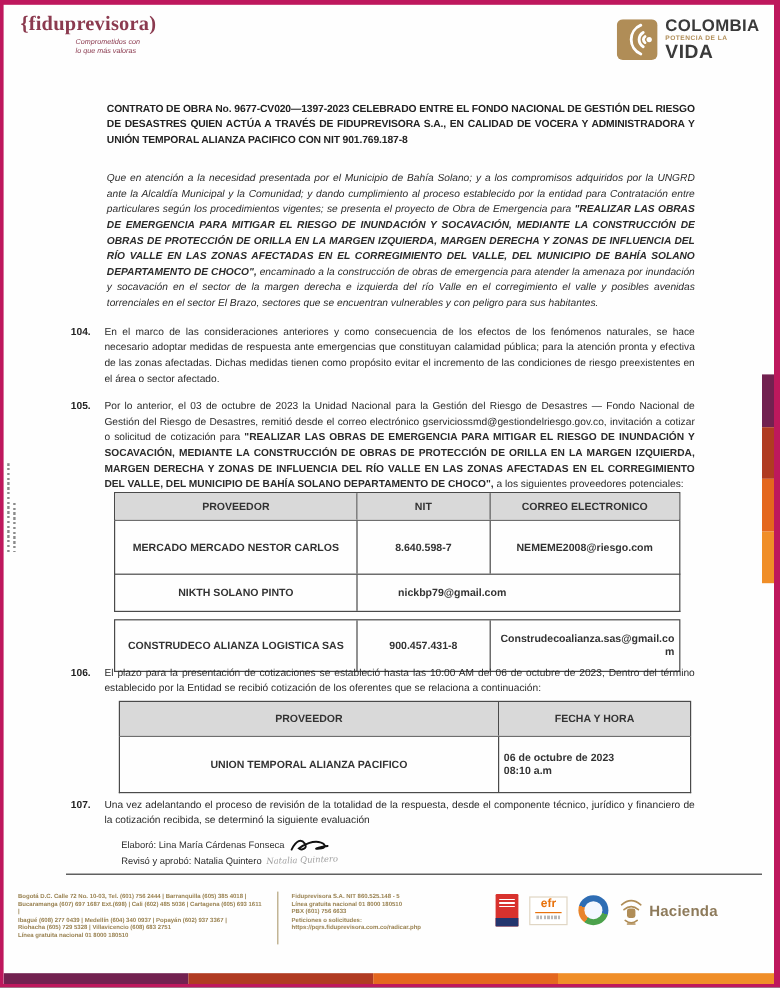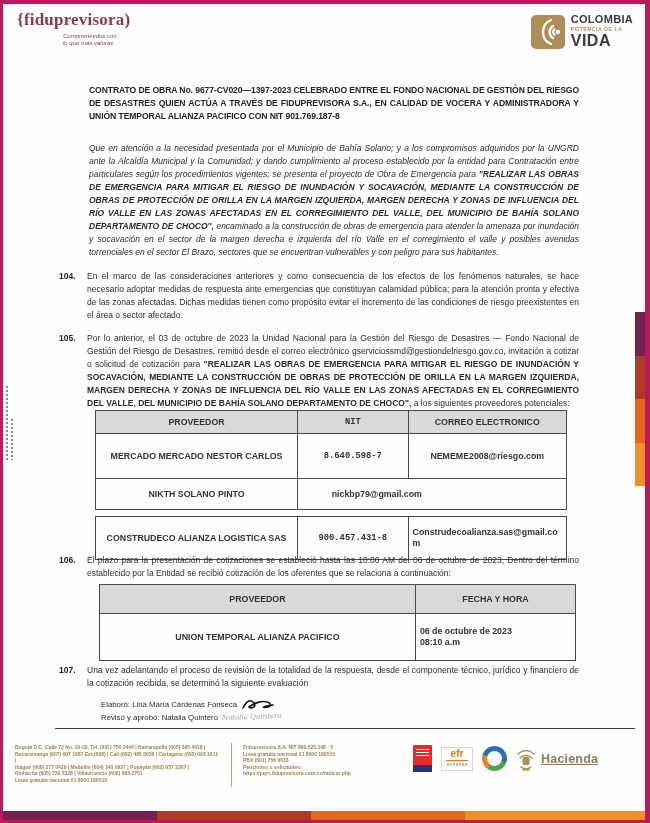--- a/index.html
+++ b/index.html
@@ -7,21 +7,21 @@
         font-family:"Liberation Sans",sans-serif;overflow:hidden;}
   .sheet{position:absolute;left:3px;top:4px;right:5px;bottom:3px;background:#fefefe;overflow:hidden;}
 
   
   .brand{position:absolute;left:14px;top:6px;}
   .brand-word{font-family:"Liberation Serif",serif;font-size:17px;font-weight:600;color:#8b3a4f;letter-spacing:.2px;}
   .brand-tag{margin-top:3px;margin-left:46px;font-size:6px;line-height:7px;color:#8b3a4f;font-style:italic;white-space:pre-line;}
   .col-logo{position:absolute;right:12px;top:10px;display:flex;align-items:center;gap:6px;}
   .col-icon{width:34px;height:34px;flex:0 0 auto;}
   .col-text{line-height:1;}
-  .col-l1{font-size:11px;font-weight:700;color:#3a3a3a;letter-spacing:.3px;}
+  .col-l1{font-size:14px;font-weight:700;color:#3a3a3a;letter-spacing:.3px;}
   .col-l2{font-size:5.5px;font-weight:700;color:#b08d57;letter-spacing:.4px;margin-top:1.5px;}
   .col-l3{font-size:16px;font-weight:700;color:#3a3a3a;letter-spacing:.5px;margin-top:1px;}
 
   
   .doc-title{position:absolute;left:86px;right:66px;top:80px;font-size:8.6px;line-height:13px;
              font-weight:700;color:#232323;text-align:justify;letter-spacing:-.1px;}
   .para{font-size:8.5px;line-height:13px;color:#2b2b2b;text-align:justify;}
   .intro{position:absolute;left:86px;right:66px;top:138px;font-style:italic;}
   .bold-run{font-weight:700;}
   .num-block{position:absolute;left:56px;right:66px;display:flex;}
@@ -29,24 +29,24 @@
   .num-text{flex:1;}
   .p104{top:266px;} .p105{top:328px;} .p106{top:550px;} .p107{top:660px;}
 
   
   .tbl{position:absolute;border-collapse:collapse;}
   .tbl1{left:92px;top:406px;width:472px;}
   .tbl2{left:96px;top:580px;width:477px;}
   .trow{display:flex;border:1px solid #4a4a4a;border-top:none;}
   .trow.first{border-top:1.4px solid #4a4a4a;}
   .tcell{border-right:1px solid #4a4a4a;display:flex;align-items:center;justify-content:center;
-         font-size:8.8px;line-height:11px;font-weight:700;color:#333;text-align:left;padding:2px 4px;box-sizing:border-box;}
+         font-size:8.8px;line-height:11px;font-weight:700;color:#333;text-align:right;padding:2px 4px;box-sizing:border-box;}
   .tcell:last-child{border-right:none;}
   .thead .tcell{background:#d9d9d9;}
-  .t1c1{width:43%;} .t1c2{width:23.5%;font-family:Liberation Mono, monospace;} .t1c3{width:33.5%;word-break:break-all;}
+  .t1c1{width:43%;} .t1c2{width:23.5%;} .t1c3{width:33.5%;word-break:break-all;}
   .t2c1{width:66.5%;} .t2c2{width:33.5%;justify-content:flex-start;text-align:left;}
   .t-gap{height:6px;}
   .h22{height:22px;} .h42{height:44px;} .h30{height:30px;} .h40{height:42px;} .h28{height:28px;} .h46{height:46px;}
   .date-cell{flex-direction:column;align-items:flex-start;justify-content:center;}
 
   
   .sig-block{position:absolute;left:54px;top:694px;font-size:7.8px;line-height:13px;color:#2b2b2b;margin-left:44px;}
   .sig-row{display:flex;align-items:center;gap:4px;}
   .sig-script{font-family:"DejaVu Serif",serif;font-style:italic;color:#a0a0a0;font-size:7px;transform:rotate(-2deg);}
   .sig-rule{position:absolute;left:52px;right:10px;top:724px;border-top:1.6px solid #3a3a3a;}
@@ -62,21 +62,21 @@
       background:repeating-linear-gradient(#fff 0 1px,transparent 1px 3px);}
   .badge-gptw .band{position:absolute;left:0;right:0;bottom:0;height:7px;background:#23356e;}
   .badge-efr{width:30px;height:22px;background:#fff;border:1px solid #e0d6c4;position:relative;text-align:center;}
   .badge-efr .efr-word{font-size:10px;font-weight:700;color:#e8720c;line-height:12px;}
   .badge-efr .efr-under{margin:0 4px;height:1.5px;background:#e8720c;}
   .badge-efr .efr-tiny{margin:2px 5px 0;height:3px;background:repeating-linear-gradient(90deg,#b9b9b9 0 2px,transparent 2px 3px);}
   .badge-round{width:25px;height:25px;border-radius:50%;
       background:conic-gradient(#2e6db4 0 30%,#4ca24c 30% 60%,#e8832a 60% 80%,#2e6db4 80% 100%);position:relative;}
   .badge-round::after{content:"";position:absolute;inset:5px;border-radius:50%;background:#f4f8ff;}
   .hacienda{display:flex;align-items:center;gap:5px;}
-  .hac-word{font-size:12.5px;font-weight:700;color:#8d7a5a;letter-spacing:.2px;text-decoration:underline;}
+  .hac-word{font-size:12.5px;font-weight:700;color:#8d7a5a;letter-spacing:.2px;}
 
   
   .bottom-bar{position:absolute;left:0;right:0;bottom:0;height:9px;display:flex;}
   .bottom-bar div{height:100%;}
   .seg1{width:24%;} .seg2{width:24%;} .seg3{width:24%;} .seg4{width:28%;}
   .side-bar{position:absolute;right:0;top:308px;width:10px;height:174px;display:flex;flex-direction:column;}
   .side-bar div{flex:1;}
 
   
   .stamp{position:absolute;left:3px;top:382px;width:12px;height:74px;display:flex;gap:3px;}

